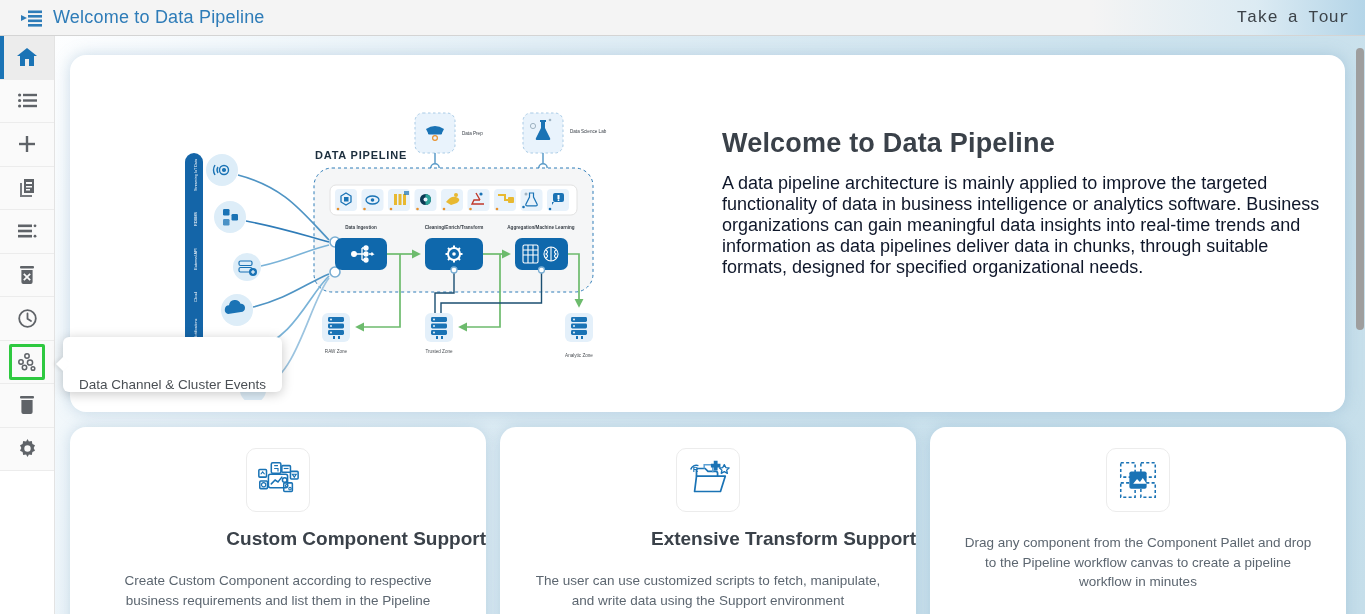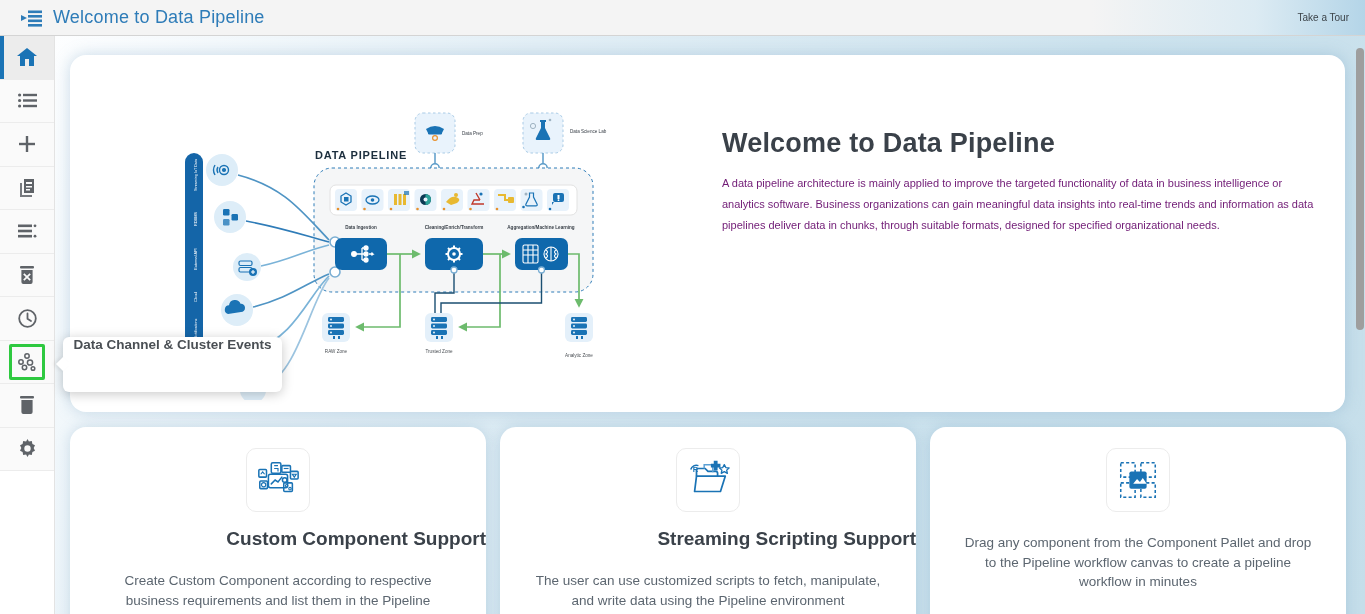--- a/index.html
+++ b/index.html
@@ -13,22 +13,22 @@
   
   .header {
     position:absolute; top:0; left:0; width:1365px; height:36px;
     background:linear-gradient(90deg,#f4f4f4 0%,#f4f4f4 80%,#dcebf3 92%,#b4d5e8 100%);
     border-bottom:1px solid #d4d4d4;
     display:flex; align-items:center; z-index:30;
   }
   .header-left { display:flex; align-items:center; padding-left:21px; gap:10px; }
   .header-title { color:#2e7cb8; font-size:18px; letter-spacing:.2px; }
   .tour-btn {
-    margin-left:auto; margin-right:16px; font-size:10px; color:#3c4349; cursor:pointer;
-    background:transparent; border:none; font-family:Liberation Sans, sans-serif;
+    margin-left:auto; margin-right:16px; font-size:17px; color:#3c4349; cursor:pointer;
+    background:transparent; border:none; font-family:Liberation Mono, monospace;
   }
 
   
   .sidebar {
     position:absolute; top:36px; left:0; bottom:0; width:55px;
     background:#fff; border-right:1px solid #e3e3e3; z-index:20;
   }
   .side-item {
     height:43.5px; display:flex; align-items:center; justify-content:center;
     border-bottom:1px solid #ececec; color:#5f6368; cursor:pointer; position:relative;
@@ -50,21 +50,21 @@
     background:linear-gradient(118deg,#fdfeff 0%,#e3eff6 30%,#cde3ee 65%,#c5deea 100%);
     overflow:hidden; z-index:1;
   }
   .hero-card {
     position:absolute; left:15px; top:19px; width:1275px; height:357px;
     background:#fff; border-radius:16px;
     box-shadow:0 0 16px rgba(110,155,190,.35);
   }
   .hero-text { position:absolute; left:652px; top:73px; width:600px; }
   .hero-title { font-size:27px; font-weight:bold; color:#3a4149; letter-spacing:.2px; }
-  .hero-desc { margin-top:14px; font-size:11px; line-height:21px; color:#701a75; }
+  .hero-desc { margin-top:14px; font-size:18px; line-height:21px; color:#0f172a; }
 
   .diagram-wrap { position:absolute; left:95px; top:40px; width:470px; height:305px; }
 
   
   .feature-card {
     position:absolute; top:391px; width:416px; height:240px;
     background:#fff; border-radius:16px;
     box-shadow:0 0 14px rgba(110,155,190,.30);
     text-align:center; padding-top:21px;
   }
@@ -73,22 +73,22 @@
     width:64px; height:64px; margin:0 auto; border:1px solid #ececec; border-radius:10px;
     display:flex; align-items:center; justify-content:center;
   }
   .f-title { margin-top:16px; font-size:19px; font-weight:bold; color:#3a4149;text-align:right; }
   .f-desc { margin-top:21px; font-size:13.5px; line-height:19.5px; color:#5c6670; padding:0 34px; }
 
   
   .tooltip {
     position:absolute; left:63px; top:337px; width:219px; height:55px; z-index:40;
     background:#fff; border-radius:6px; box-shadow:0 2px 12px rgba(0,0,0,.22);
-    display:flex; align-items:flex-start; justify-content:center;
-    font-size:13.5px; color:#4a4f54;font-weight:bold;
+    display:flex; align-items:flex-end; justify-content:center;
+    font-size:13.5px; color:#4a4f54;
   }
   .tooltip-arrow {
     position:absolute; left:-5px; top:22px; width:10px; height:10px;
     background:#fff; transform:rotate(45deg); box-shadow:-2px 2px 4px rgba(0,0,0,.08);
   }
 
   
   .scroll-track { position:absolute; right:0; top:37px; bottom:0; width:10px; z-index:50; }
   .scroll-thumb {
     position:absolute; right:1px; top:11px; width:8px; height:282px;
@@ -499,22 +499,22 @@
       <svg width="46" height="46" viewBox="0 0 48 48" fill="none">
         <path d="M12 20 V14 q0 -2 2 -2 h7 l3 3 h8 q2 0 2 2 v3" stroke="#1a73b5" stroke-width="1.8"></path>
         <path d="M12 20 h24 l6 0 -5 16 H10 Z" stroke="#1a73b5" stroke-width="1.8" stroke-linejoin="round"></path>
         <path d="M20 12 v-4 h9 v8" stroke="#5a9fd4" stroke-width="1.5"></path>
         <path d="M6 13 a6 6 0 0 1 8 -4" stroke="#1a73b5" stroke-width="1.6"></path>
         <text x="8" y="16" font-size="8" fill="#1a73b5" font-weight="bold" font-family="Liberation Sans, sans-serif">R</text>
         <path d="M30 4 h4 v3 h3 v4 h-3 v3 h-4 v-3 h-3 v-4 h3 Z" fill="#1a73b5"></path>
         <path d="M41 8 l1.6 3 3.4 .4 -2.5 2.3 .7 3.3 -3.2 -1.7 -3.2 1.7 .7 -3.3 -2.5 -2.3 3.4 -.4 Z" stroke="#1a73b5" stroke-width="1.4" stroke-linejoin="round"></path>
       </svg>
     </div>
-    <div class="f-title">Streaming Scripting Support</div>
-    <div class="f-desc">The user can use customized scripts to fetch, manipulate, and write data using the Pipeline environment</div>
+    <div class="f-title">Extensive Transform Support</div>
+    <div class="f-desc">The user can use customized scripts to fetch, manipulate, and write data using the Support environment</div>
   </div>
 
   <div class="feature-card fc-3">
     <div class="icon-box">
       <svg width="46" height="46" viewBox="0 0 48 48" fill="none">
         <g stroke="#1a73b5" stroke-width="1.6" stroke-dasharray="3.2,2.4">
           <rect x="6" y="6" width="15" height="15"></rect>
           <rect x="27" y="6" width="15" height="15"></rect>
           <rect x="6" y="27" width="15" height="15"></rect>
           <rect x="27" y="27" width="15" height="15"></rect>

